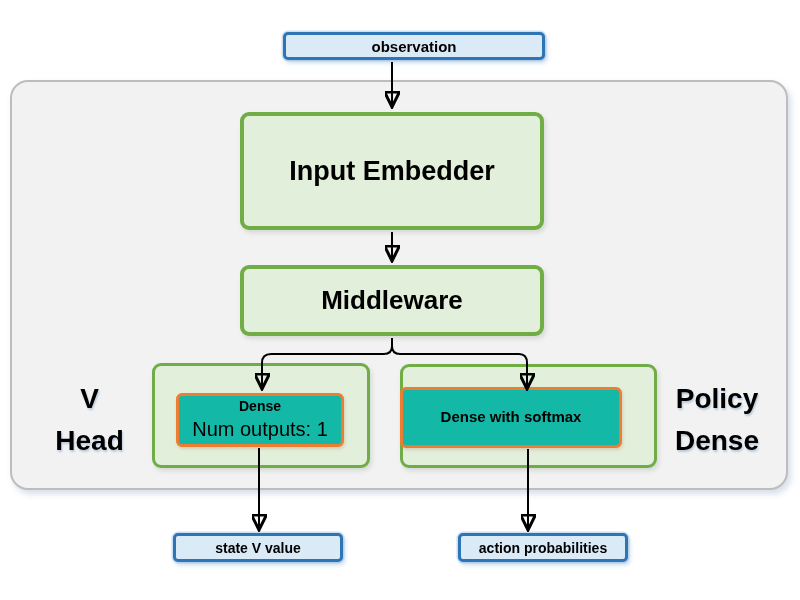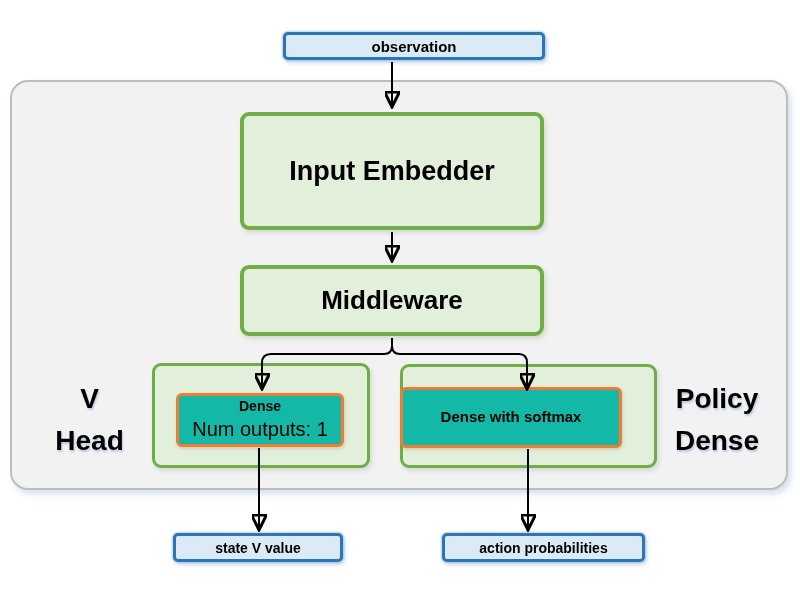--- a/index.html
+++ b/index.html
@@ -70,21 +70,21 @@
   .embedder-box { left: 240px; top: 112px; width: 304px; height: 118px; font-size: 27px; }
   .middleware-box { left: 240px; top: 265px; width: 304px; height: 71px; font-size: 26px; }
   .observation-box { left: 283px; top: 32px; width: 262px; height: 28px; }
   .vhead-box { left: 152px; top: 363px; width: 218px; height: 105px; }
   .vhead-layer { left: 176px; top: 393px; width: 168px; height: 54px; }
   .policyhead-box { left: 400px; top: 364px; width: 257px; height: 104px; }
   .policyhead-layer { left: 400px; top: 387px; width: 222px; height: 61px; }
   .vhead-label { left: 32px; top: 378px; width: 115px; }
   .policyhead-label { left: 658px; top: 378px; width: 118px; }
   .statev-box { left: 173px; top: 533px; width: 170px; height: 29px; }
-  .actionprob-box { left: 442px; top: 533px; width: 203px; height: 29px; }
+  .actionprob-box { left: 458px; top: 533px; width: 170px; height: 29px; }
 
   #arrow-layer {
     position: absolute; left: 0; top: 0; width: 800px; height: 600px;
     z-index: 5; pointer-events: none;
   }
   #arrow-layer path { stroke: #000000; stroke-width: 2; fill: none; }
 </style>
 </head>
 <body>
 

